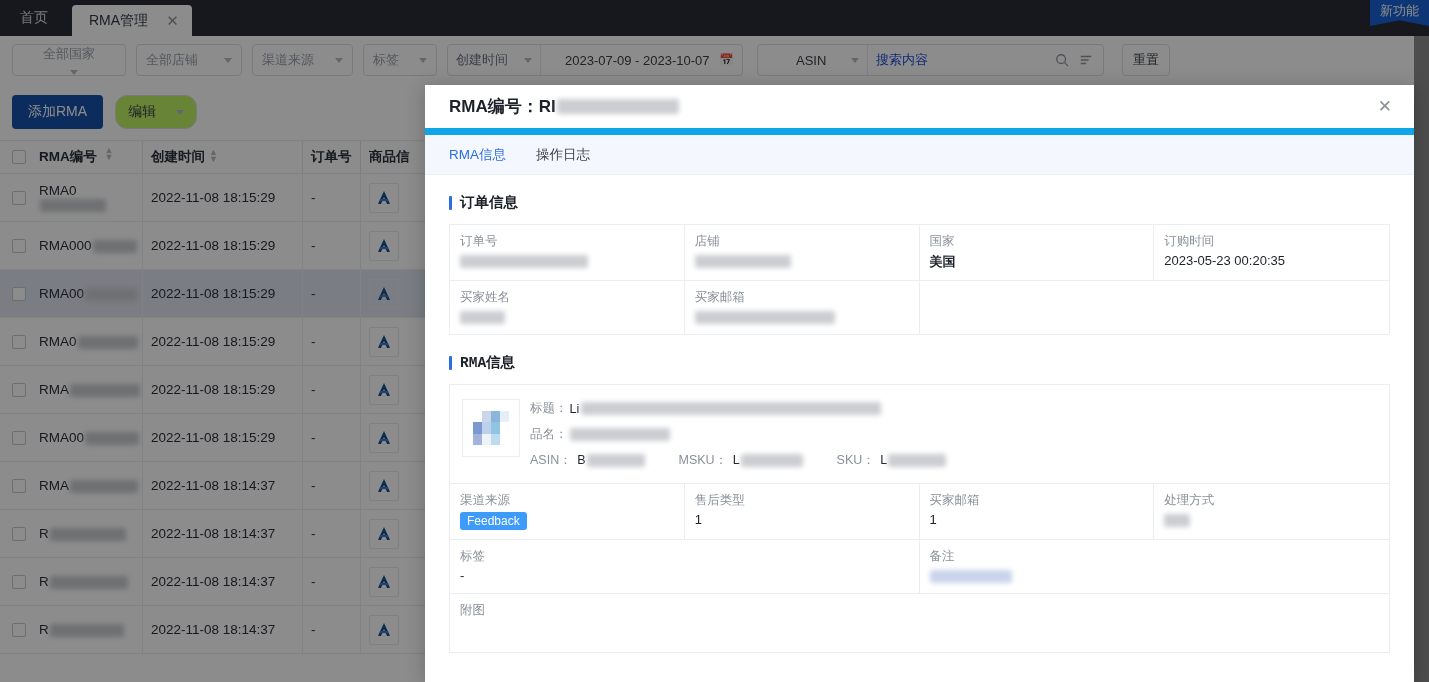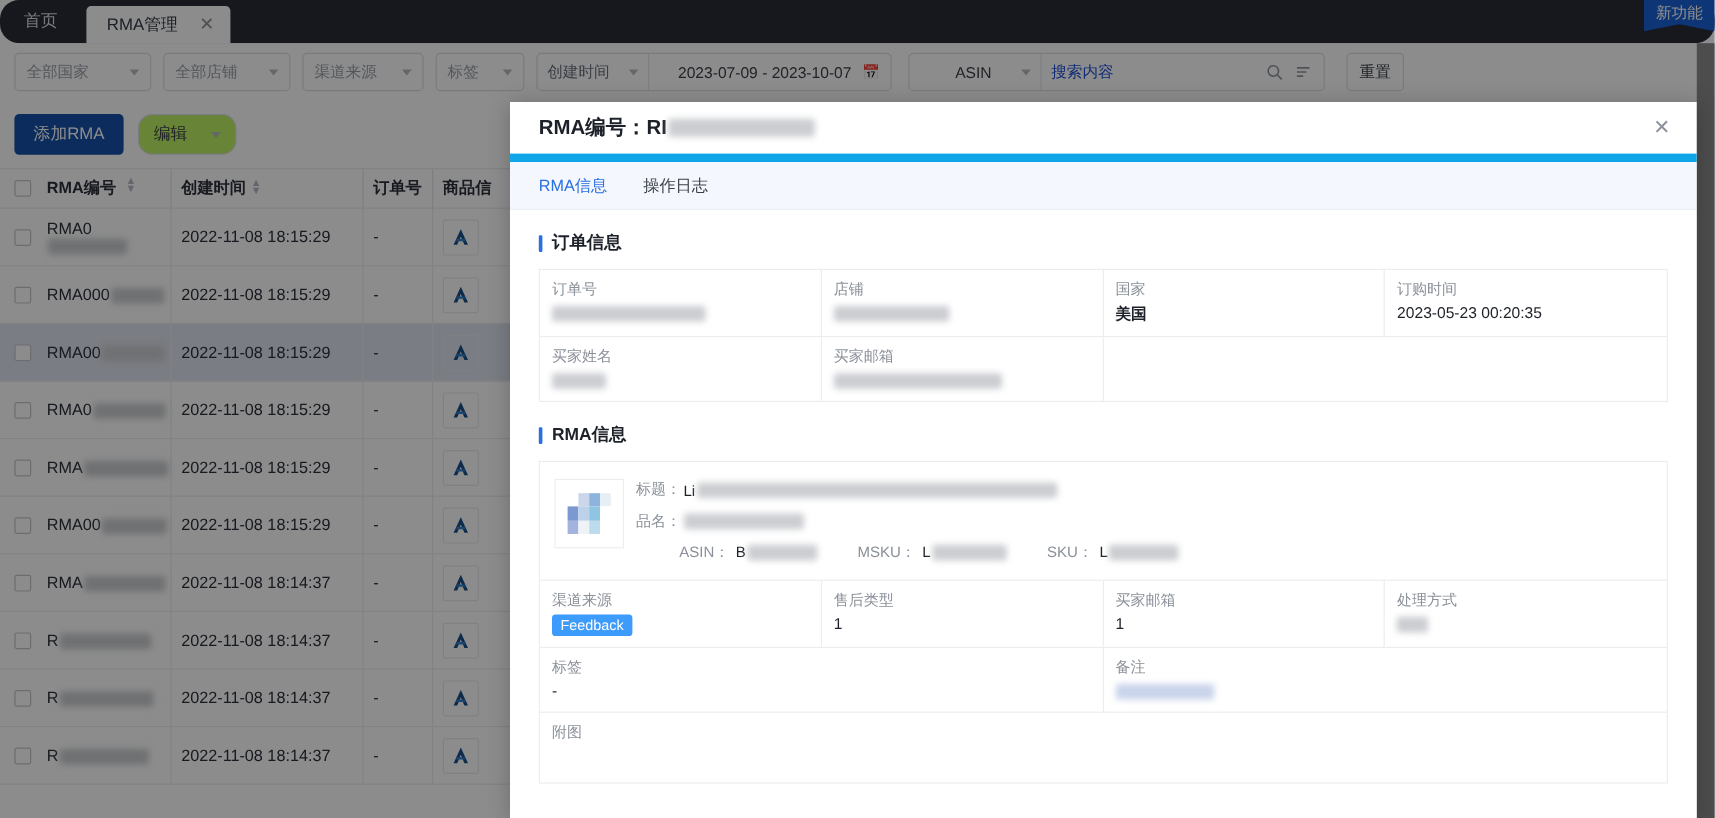--- a/index.html
+++ b/index.html
@@ -11,21 +11,20 @@
   }
   #root { position: relative; width: 1429px; height: 682px; }
 
   
   .app-layer { position: absolute; inset: 0; background: #fff; }
 
   
   .topbar {
     position: absolute; left: 0; top: 0; width: 1429px; height: 36px;
     background: #282d38;
-    border-radius: 16px;
   }
   .nav-tabs { position: absolute; left: 0; top: 0; height: 36px; display: flex; align-items: flex-end; }
   .nav-home {
     color: #d8dce3; font-size: 14px; padding: 0 20px; height: 36px;
     display: flex; align-items: center; cursor: pointer;
   }
   .nav-tab-active {
     background: #ffffff; color: #333a45; font-size: 14px;
     height: 31px; border-radius: 4px 4px 0 0;
     display: flex; align-items: center; gap: 18px;
@@ -46,21 +45,21 @@
     position: absolute; left: 0; top: 36px; width: 1429px; height: 48px;
     background: #ffffff; display: flex; align-items: center; padding-left: 12px; gap: 10px;
   }
   .sel {
     height: 32px; border: 1px solid #dcdfe6; border-radius: 4px;
     display: flex; align-items: center; justify-content: space-between;
     padding: 0 9px; font-size: 13px; color: #9aa0a9; background: #fff; cursor: pointer;
   }
   .caret { width: 0; height: 0; border-left: 4px solid transparent; border-right: 4px solid transparent;
            border-top: 5px solid #b6bbc4; margin-left: 10px; }
-  .sel-country { width: 114px; }
+  .sel-country { width: 114px; flex-direction: column; }
   .sel-store   { width: 106px; }
   .sel-channel { width: 101px; }
   .sel-tag     { width: 74px; }
 
   .date-group { display: flex; height: 32px; border: 1px solid #dcdfe6; border-radius: 4px; overflow: hidden; background:#fff; }
   .date-type { width: 93px; display: flex; align-items: center; justify-content: space-between;
                padding: 0 8px; font-size: 13px; color: #6b7280; border-right: 1px solid #e4e7ed; cursor: pointer;}
   .date-range { width: 185px; display: flex; align-items: center; justify-content: space-between;
                 padding: 0 8px; font-size: 13px; color: #3c4149; cursor: pointer; margin-left: 16px;}
   .cal-icon { font-size: 12px; color: #a8adb6; }
@@ -126,21 +125,21 @@
     height: 40px; background: #f4f7fe; display: flex; align-items: center;
     gap: 30px; padding-left: 24px; border-bottom: 1px solid #eceff3;
   }
   .mtab { font-size: 13.5px; color: #3c4149; cursor: pointer; }
   .mtab.active { color: #2a6fe0; }
 
   .modal-body { flex: 1; overflow: hidden; padding: 0 24px; background: #fff; }
 
   .sec-title {
     display: flex; align-items: center; gap: 8px;
-    font-size: 14.5px; font-weight: bold; color: #1d2129; margin: 18px 0 12px;
+    font-size: 14.5px; font-weight: bold; color: #1d2129; margin: 18px 0 12px; font-family: Liberation Mono, monospace;
   }
   .sec-bar { width: 3px; height: 14px; background: #2a6fe0; border-radius: 1px; }
 
   
   .grid { border: 1px solid #ebedf0; border-bottom: none; }
   .grow { display: flex; border-bottom: 1px solid #ebedf0; }
   .gcell { padding: 8px 10px 9px; border-right: 1px solid #ebedf0; min-height: 48px; }
   .gcell:last-child { border-right: none; }
   .glabel { font-size: 12.5px; color: #8a9099; margin-bottom: 3px; }
   .gval { font-size: 13px; color: #1d2129; min-height: 16px; }
@@ -151,21 +150,21 @@
   .prod-grid { border: 1px solid #ebedf0; border-bottom: none; }
   .prod-top { display: flex; gap: 10px; padding: 14px 12px; border-bottom: 1px solid #ebedf0; }
   .prod-thumb {
     width: 58px; height: 58px; border: 1px solid #eceef1; flex: none;
     display: flex; align-items: center; justify-content: center; background: #fff;
   }
   .thumb-px { width: 36px; height: 34px; display: grid; grid-template-columns: repeat(4,1fr); grid-template-rows: repeat(3,1fr); filter: blur(0.6px);}
   .prod-lines { flex: 1; display: flex; flex-direction: column; gap: 9px; padding-top: 1px; }
   .pline { font-size: 12.5px; color: #8a9099; display: flex; align-items: center; }
   .pline .pv { color: #1d2129; margin-left: 2px; display: inline-flex; align-items: center; }
-  .pline-meta { display: flex; align-items: flex-start; gap: 34px; margin-left: 36px; }
+  .pline-meta { display: flex; align-items: flex-start; gap: 34px; }
 
   .badge-feedback {
     display: inline-block; background: #3d9bfb; color: #fff; font-size: 12px;
     padding: 2px 7px; border-radius: 3px; line-height: 14px;
   }
   .attach-cell { min-height: 58px; }
 
   
   .right-strip { position: absolute; right: 0; top: 36px; width: 15px; height: 646px; background: rgba(0,0,0,0.45); }
 </style>

